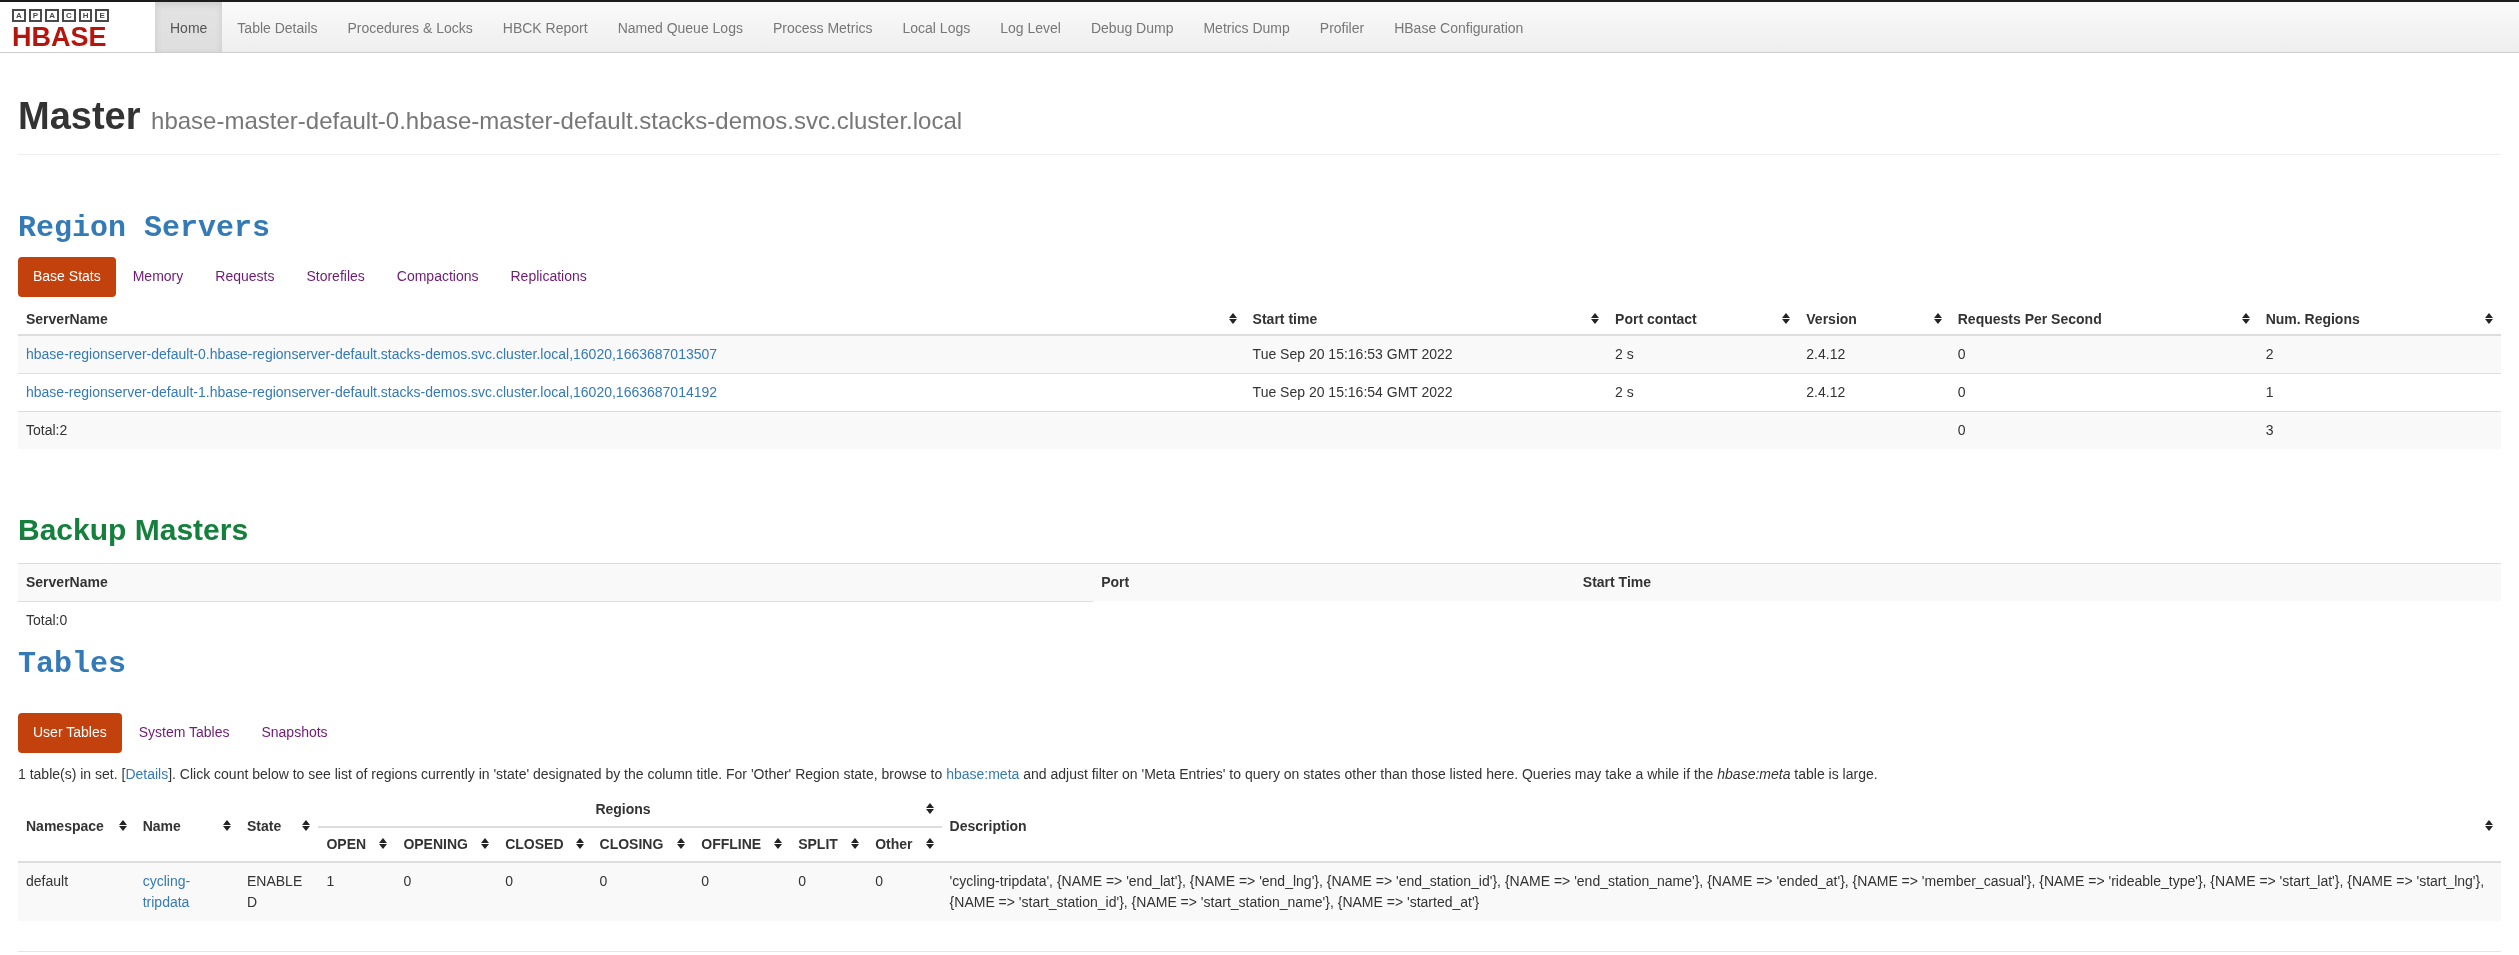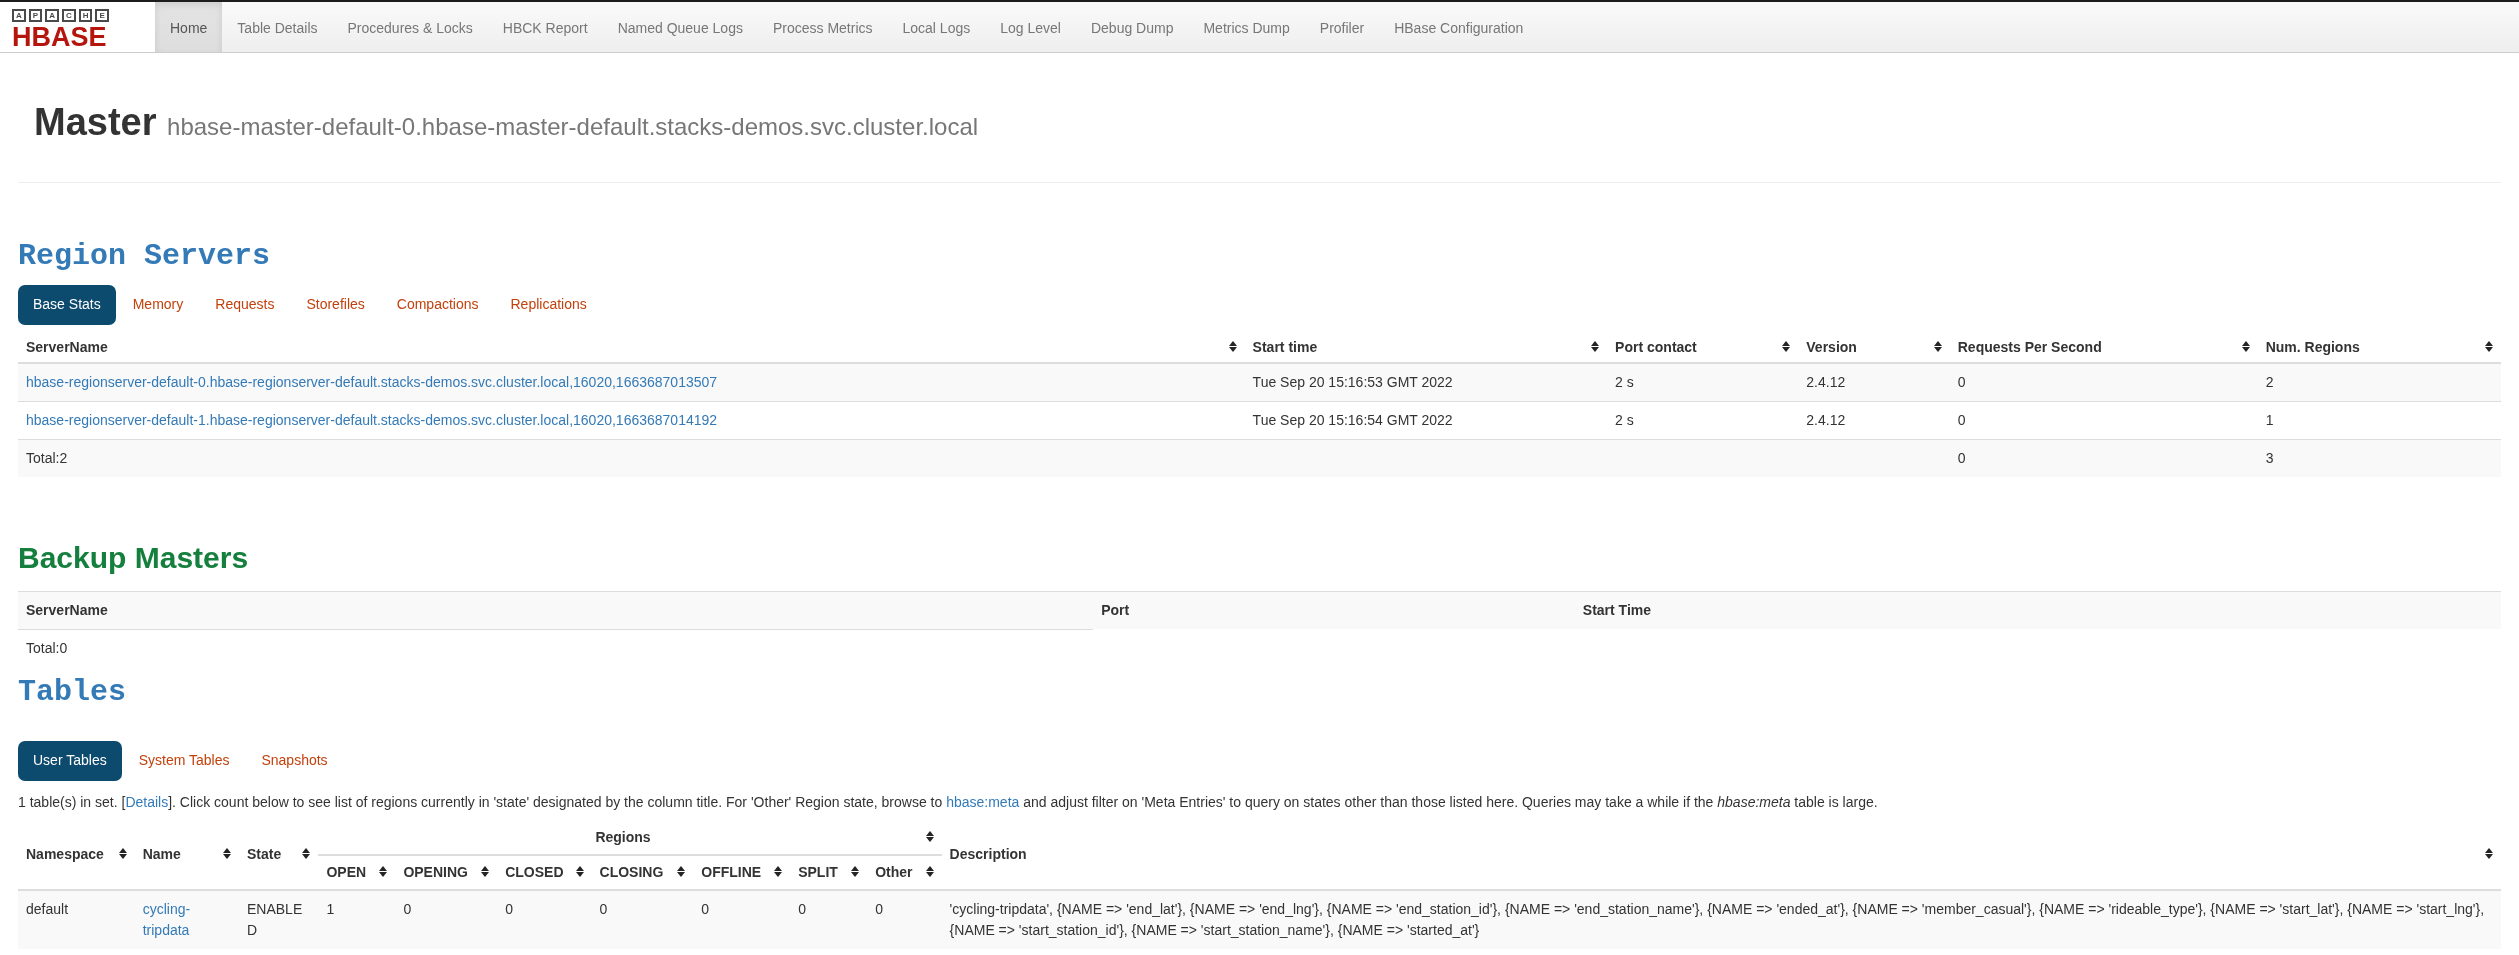--- a/index.html
+++ b/index.html
@@ -38,33 +38,33 @@
     display:block; height:100%; padding:17px 15px 26px; color:#777; white-space:nowrap;
   }
   ul.nav li.active a {
     background:linear-gradient(#e3e3e3,#dedede); color:#555;
     box-shadow:inset 0 3px 7px rgba(0,0,0,0.10);
   }
 
   
   .container { padding:0 18px; }
   .page-header { margin:40px 0 0; padding-bottom:10px; border-bottom:1px solid #eee; }
-  h1 { margin:16px; font-size:38px; font-weight:bold; color:#333; line-height:59px; }
+  h1 { margin:0; font-size:38px; font-weight:bold; color:#333; line-height:47px; }
   h1 small { font-size:24px; font-weight:normal; color:#777; }
   h2 { font-size:30px; font-weight:bold; line-height:34px; }
   .h2-blue { color:#337ab7;font-family:Liberation Mono, monospace; }
   .h2-dark { color:#15803d; }
   #rs-heading { margin:56px 0 0; }
   #bm-heading { margin:64px 0 16px; }
   #tables-heading { margin:8px 0 0; }
 
   
   ul.pills { display:flex; gap:2px; list-style:none; padding:0; margin:12px 0 8px; }
-  ul.pills li a { display:block; padding:10px 15px; border-radius:4px; color:#c2410c; }
-  ul.pills li.active a { background:#0c4a6e; color:#fff;border-radius:7px; }
+  ul.pills li a { display:block; padding:10px 15px; border-radius:4px; color:#701a75; }
+  ul.pills li.active a { background:#c2410c; color:#fff; }
   #tables-pills { margin-top:32px; }
 
   
   table { width:100%; border-collapse:collapse; table-layout:fixed; margin:0; }
   th, td {
     text-align:left; padding:8px; vertical-align:top;
     border-top:1px solid #ddd; line-height:1.5; word-wrap:break-word;
   }
   th { font-weight:bold; }
   thead th { border-top:0; border-bottom:2px solid #ddd; vertical-align:middle; }

